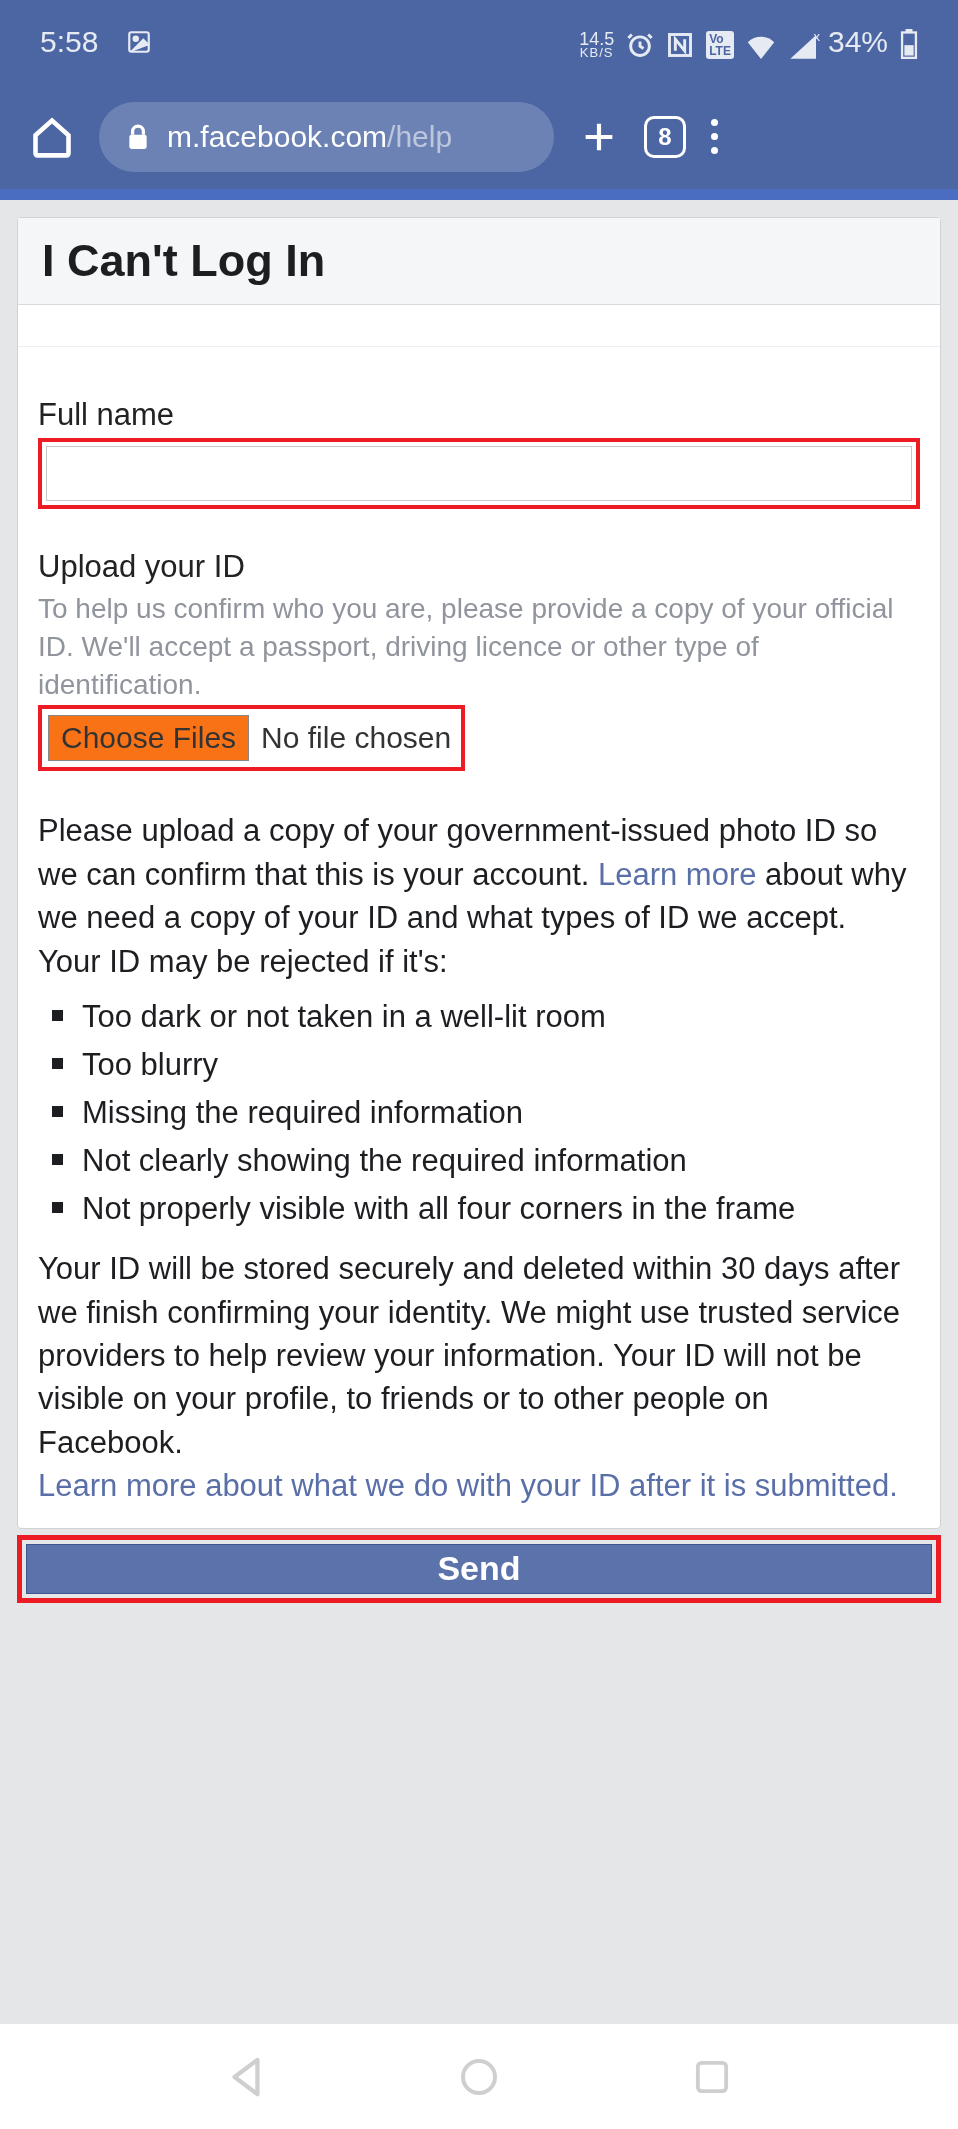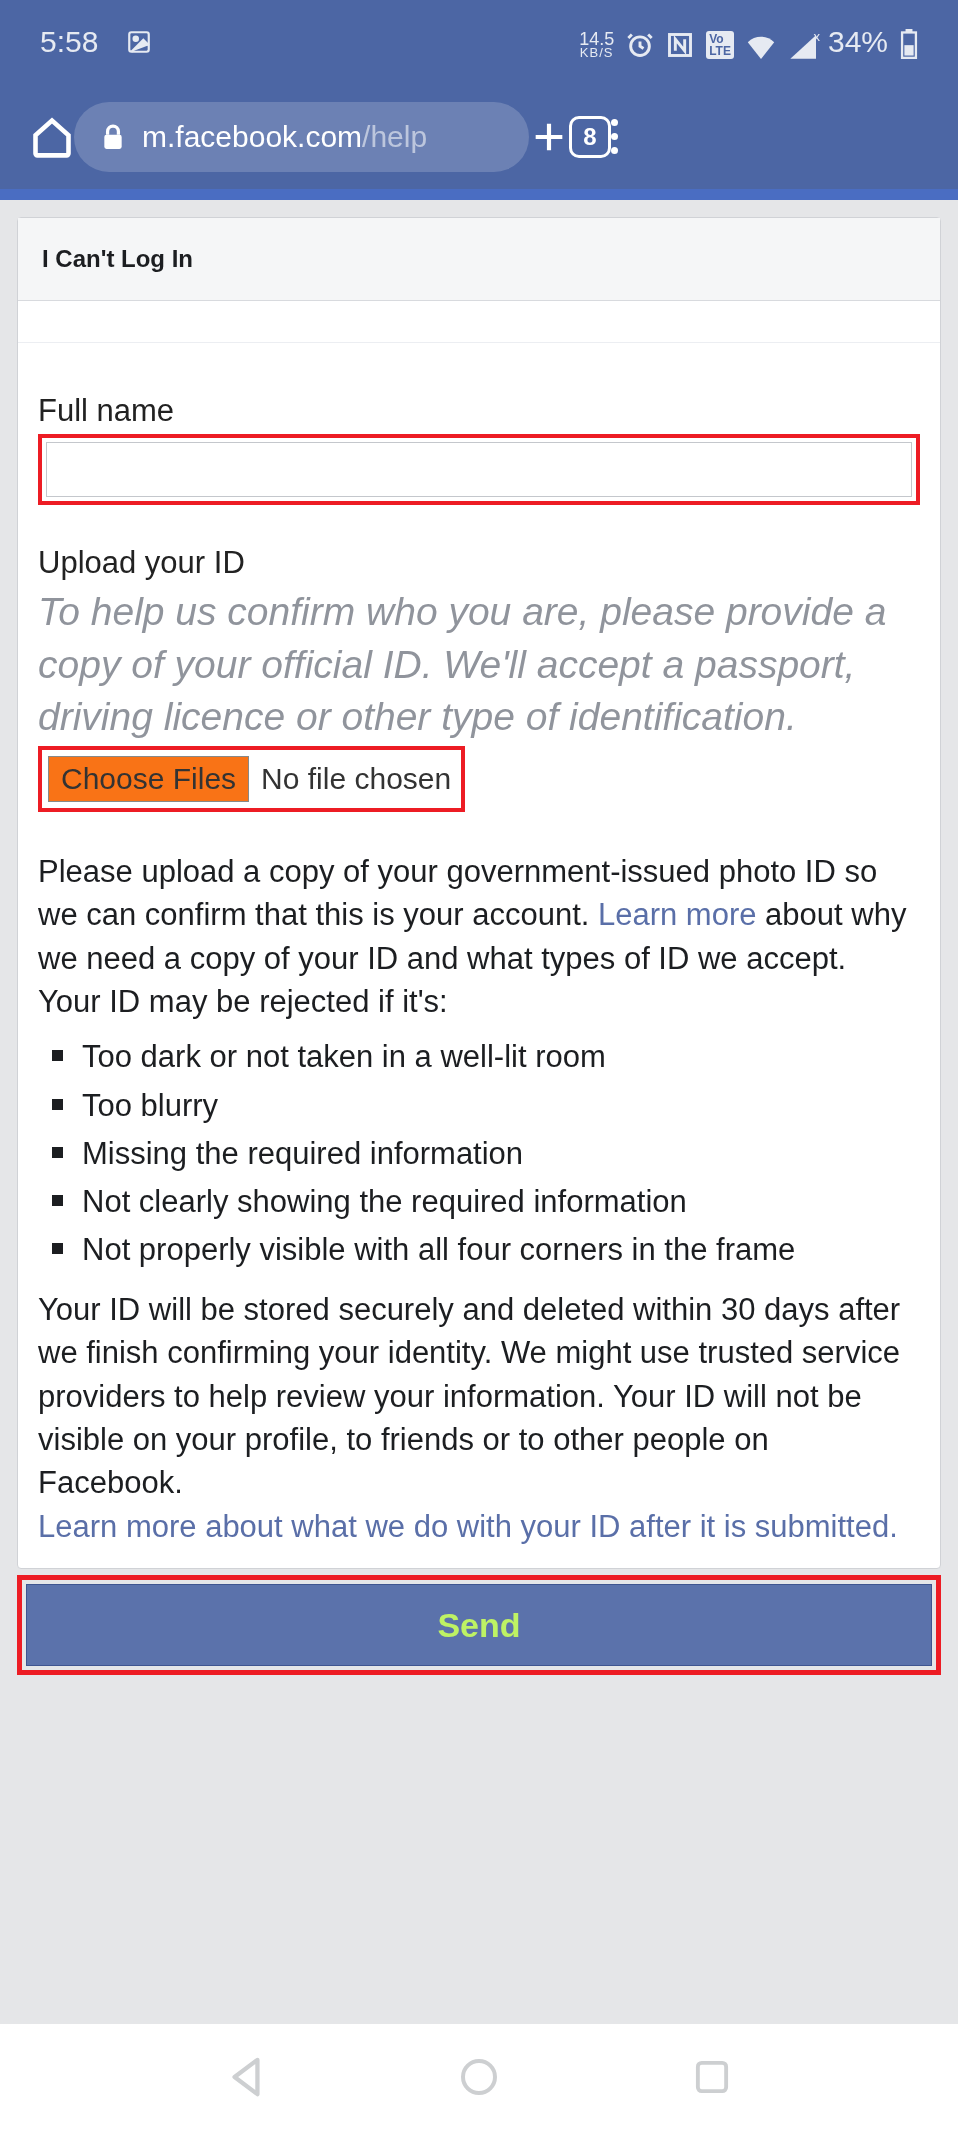--- a/index.html
+++ b/index.html
@@ -28,20 +28,21 @@
     .kbs { display:flex; flex-direction:column; align-items:center; line-height:0.9;}
     .kbs .top{font-size:18px;}
     .kbs .bot{font-size:13px; letter-spacing:1px;}
     
     .chrome {
       height: 105px;
       background: #4c66a4;
       display: flex;
       align-items: center;
       padding: 0 30px;
+      gap: 25px;
     }
     .chrome-icon { color: #fff; display: flex; align-items: center; justify-content: center; }
     .url-bar {
       flex: 1;
       height: 70px;
       background: rgba(255,255,255,0.18);
       border-radius: 40px;
       display: flex;
       align-items: center;
       padding: 0 28px;
@@ -63,33 +64,33 @@
     
     .page-wrap { padding: 17px; }
     .card {
       background: #fff;
       border: 1px solid #d0d2d6;
       border-radius: 4px;
     }
     .card-header {
       background: #f5f6f7;
       border-bottom: 1px solid #d8dade;
-      padding: 27px 24px;
-      font-size: 24px;
+      padding: 17px 24px;
+      font-size: 45px;
       font-weight: 700;
       color: #1c1e21;
     }
     .white-gap{ height:42px; border-bottom:1px solid #eceef2;}
     .card-body { padding: 50px 20px 20px 20px; }
     .label {
       font-size: 31px;
       color: #222;
       margin-bottom: 5px;
     }
-    .helper { font-size: 39px; color: #90949c; line-height: 1.35; font-style: italic; }
+    .helper { font-size: 28px; color: #90949c; line-height: 1.35; }
     .red-box { border: 4px solid #ed1c24; }
     .input-wrap { margin-bottom: 40px; padding:4px;}
     .text-input {
       width: 100%; height: 55px;
       border: 1px solid #c4c7cc;
       background: #fff;
       font-size: 28px;
       padding: 0 10px;
     }
     .upload-section { margin-bottom: 10px; }
@@ -110,24 +111,24 @@
     }
     .file-txt { font-size: 30px; color: #333; }
     .para { font-size: 31px; line-height: 1.4; color: #1c1e21; margin-bottom: 0;}
     .link { color: #5a6fa8; }
     ul.rej { list-style: none; padding: 10px 0 14px 12px;}
     ul.rej li { font-size: 31px; line-height: 1.55; color: #1c1e21; position:relative; padding-left:32px;}
     ul.rej li::before{ content:""; position:absolute; left:2px; top:17px; width:11px; height:11px; background:#1c1e21;}
     .send-wrap { border: 5px solid #ed1c24; margin-top:6px; padding:4px;}
     .send-btn {
       width: 100%;
-      height: 82px;
+      height: 50px;
       background: #5b72ab;
       border: 1px solid #3f5590;
-      color: #bef264;
+      color: #ffffff;
       font-size: 34px;
       font-weight: 700;
     }
     
     .nav-bar {
       position: absolute;
       bottom: 0; left: 0; right: 0;
       height: 105px;
       background: #fff;
       border-top: 1px solid #fff;

